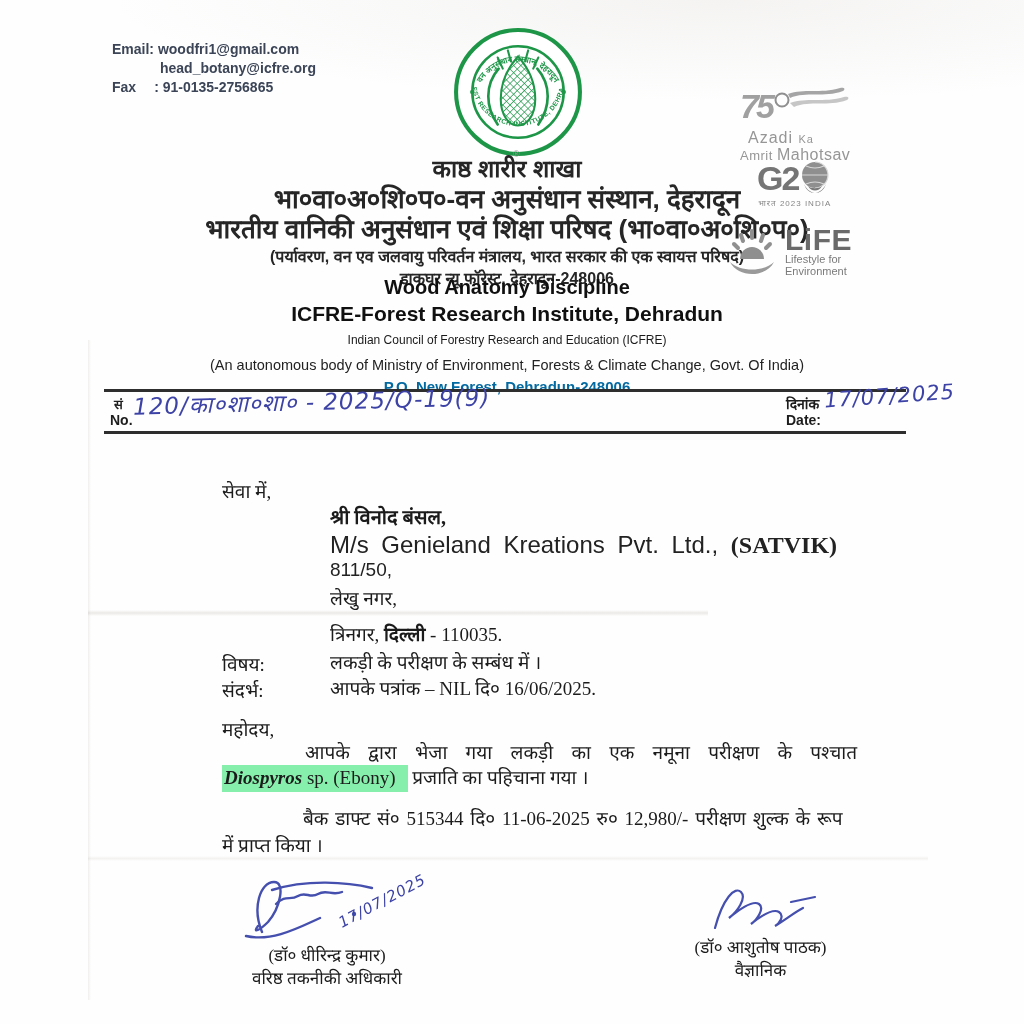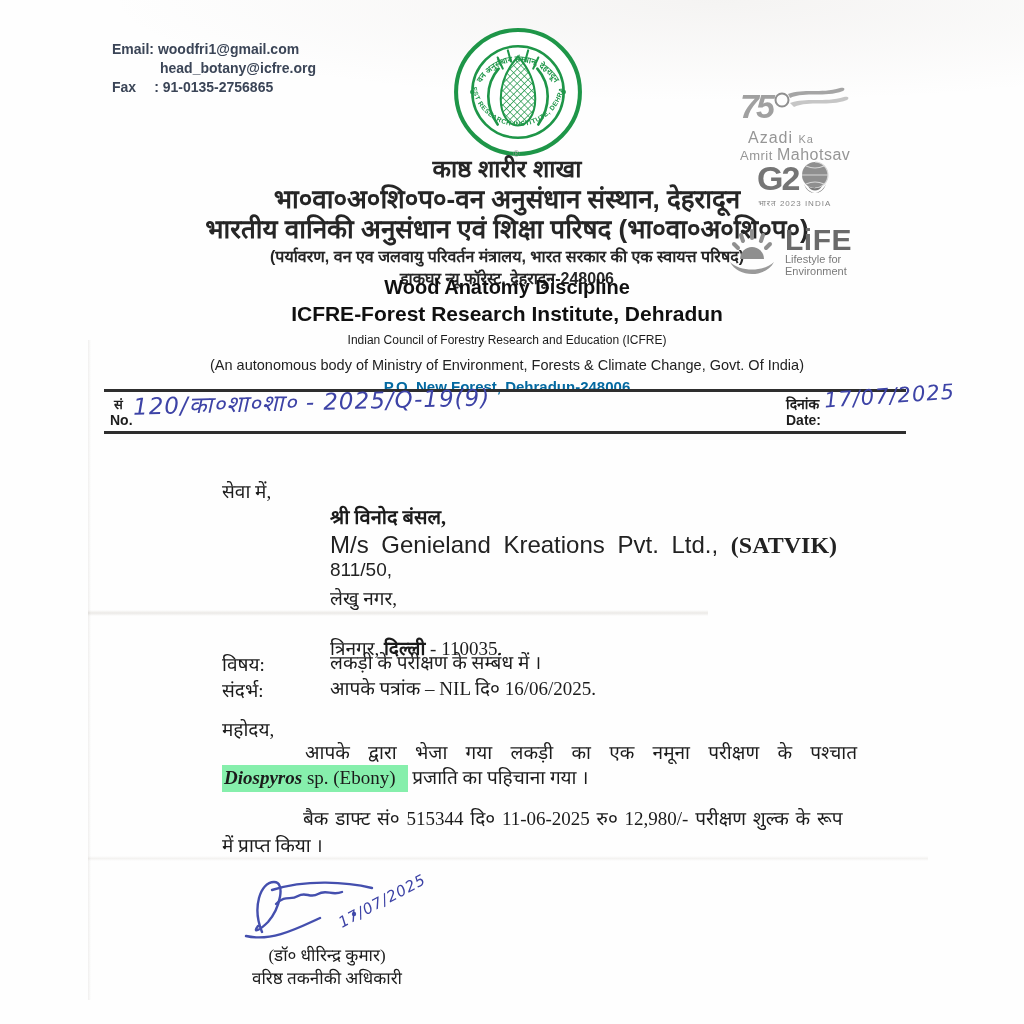--- a/index.html
+++ b/index.html
@@ -79,21 +79,21 @@
   .date-hand { left:824px; top:384px; font-size:21px; letter-spacing:1px; transform:rotate(-4deg); }
 
   
   .serif { font-family:"Liberation Serif", serif; font-size:19px; color:#1b1b1b; }
   .recipient-intro { left:222px; top:478px; }
   .r-name { left:330px; top:503px; font-weight:bold; font-size:20px; }
   .r-company { left:330px; top:531px; font-family:"Liberation Sans", sans-serif; font-size:24px; word-spacing:6px; color:#222; }
   .r-company .satvik { font-family:"Liberation Serif", serif; font-weight:bold; }
   .r-a1 { left:330px; top:559px; font-family:"Liberation Sans", sans-serif; font-size:19px; color:#222; }
   .r-a2 { left:330px; top:585px; }
-  .r-a3 { left:330px; top:635px;text-align:right; }
+  .r-a3 { left:330px; top:621px;text-align:right; }
   .bold { font-weight:bold; }
 
   .subj-label { left:222px; top:651px; }
   .subj-text  { left:330px; top:649px; }
   .ref-label  { left:222px; top:677px; }
   .ref-text   { left:330px; top:675px; }
 
   .salutation { left:222px; top:716px; }
   .body-line1 { left:305px; top:739px; width:552px; white-space:normal;
                 text-align:justify; text-align-last:justify; }
@@ -245,14 +245,24 @@
         <path d="M40,16 C75,5 115,8 140,14"></path>
         <path d="M14,62 C40,68 66,54 88,44"></path>
       </g>
       <circle cx="122" cy="40" r="2.2" fill="#444fae"></circle>
     </svg>
     <div class="sig-name">(डॉ० धीरिन्द्र कुमार)</div>
     <div class="sig-title">वरिष्ठ तकनीकी अधिकारी</div>
   </div>
   <div class="abs ink sig-date">17/07/2025</div>
 
+  <div class="abs sig-right">
+    <svg width="140" height="52" viewBox="0 0 140 52">
+      <g fill="none" stroke="#444fae" stroke-width="2.2" stroke-linecap="round">
+        <path d="M24,48 C32,18 44,6 50,12 C56,18 46,32 38,38 C50,28 62,20 68,24 C74,28 66,40 60,44 C70,36 82,28 88,32 C94,36 88,44 84,46 C94,40 104,32 112,28"></path>
+        <path d="M100,22 L124,17"></path>
+      </g>
+    </svg>
+    <div class="sig-name">(डॉ० आशुतोष पाठक)</div>
+    <div class="sig-title">वैज्ञानिक</div>
+  </div>
 
 </div>
 
 </body></html>

